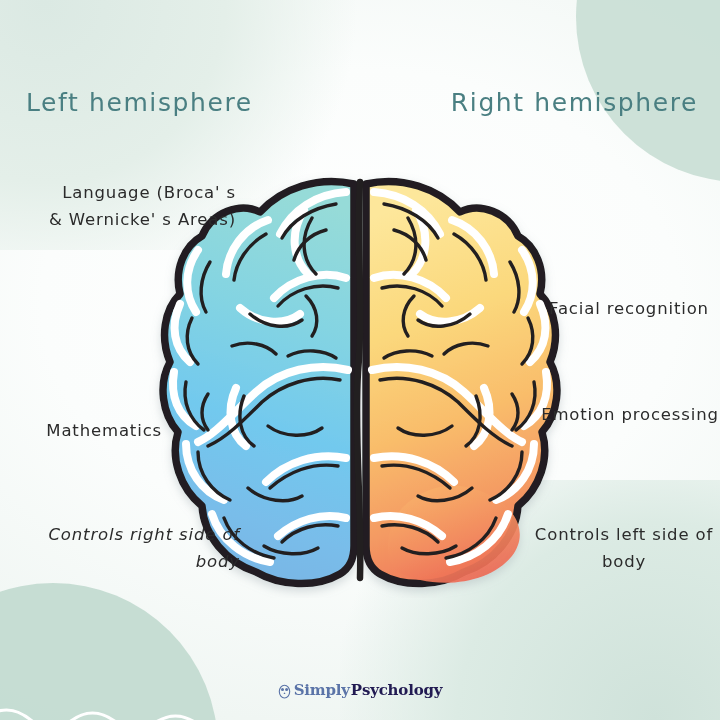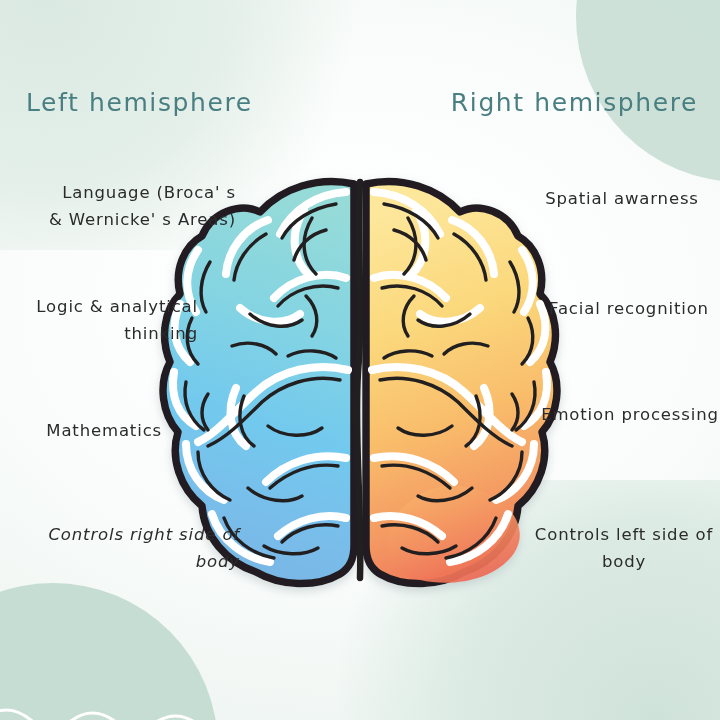--- a/index.html
+++ b/index.html
@@ -304,26 +304,35 @@
     </g>
 
     <path d="M220 24 C 216 90, 224 150, 218 214 C 214 280, 222 348, 220 420" fill="none" stroke="#221f20" stroke-width="6.5" stroke-linecap="round"></path>
   </svg>
 
   <div class="heading" id="heading-left">Left hemisphere</div>
   <div class="heading" id="heading-right">Right hemisphere</div>
 
   <div class="label left" id="label-l-0">Language (Broca' s
 &amp; Wernicke' s Areas)</div>
-  <div class="label left" id="label-l-1">Logic &amp; analytical
-thinking</div>
   <div class="label left" id="label-l-2">Mathematics</div>
   <div class="label left" id="label-l-3">Controls right side of
 body</div>
 
-  <div class="label right" id="label-r-0">Spatial awarness</div>
   <div class="label right" id="label-r-1">Facial recognition</div>
   <div class="label right" id="label-r-2">Emotion processing</div>
   <div class="label right" id="label-r-3">Controls left side of
 body</div>
 
+  <div id="logo">
+    <span class="logo-mark">
+      <svg viewBox="0 0 13 15" width="13" height="15">
+        <ellipse cx="6.5" cy="7.6" rx="5.2" ry="6.4" fill="none" stroke="#5b74a8" stroke-width="1.1"></ellipse>
+        <circle cx="4.5" cy="5.6" r="1.5" fill="#5b74a8"></circle>
+        <circle cx="8.6" cy="5.6" r="1.5" fill="#5b74a8"></circle>
+        <path d="M6.5 8.2 L5.5 10 L7.5 10 Z" fill="#5b74a8"></path>
+      </svg>
+    </span>
+    <span class="logo-simply">Simply</span>
+    <span class="logo-psychology">Psychology</span>
+  </div>
 
 </div>
 
 </body></html>

